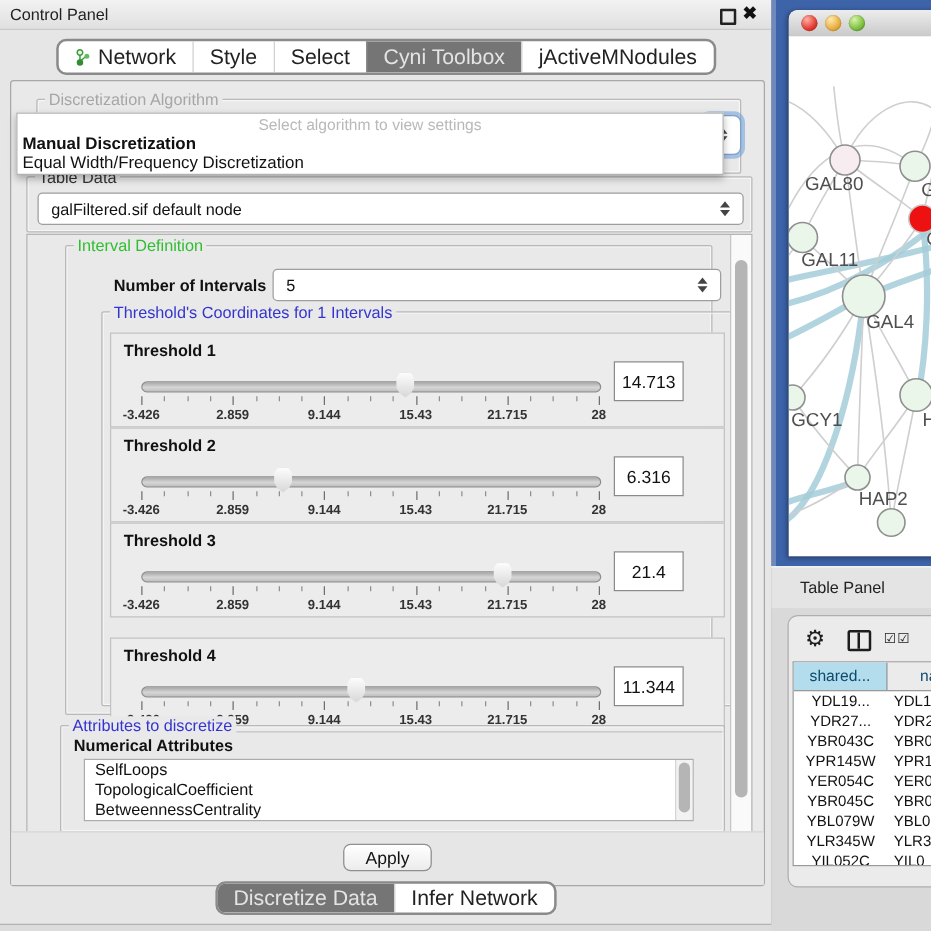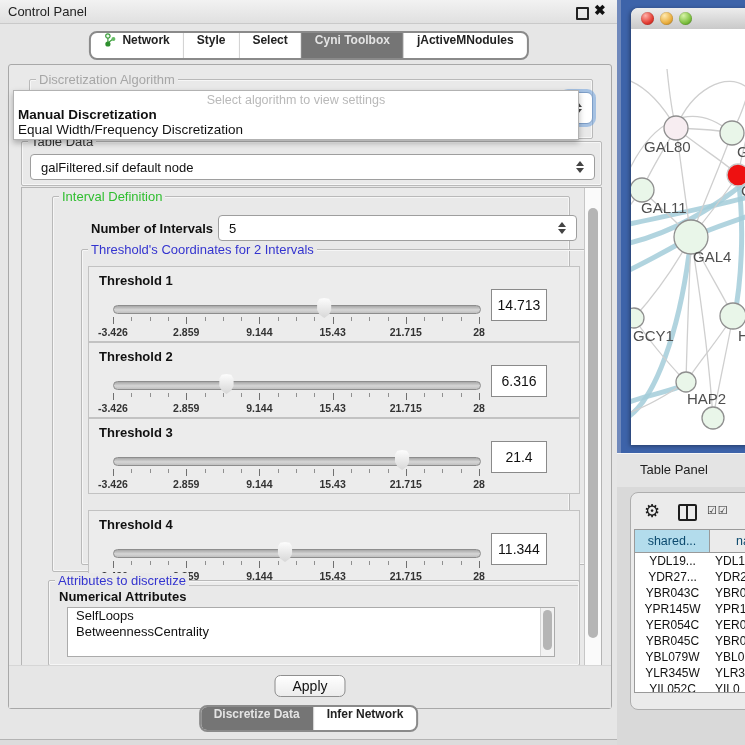--- a/index.html
+++ b/index.html
@@ -10,21 +10,21 @@
     border-right:1px solid #9f9f9f;border-bottom:1px solid #b3b3b3;}
   #cp-titlebar{position:absolute;left:0;top:0;width:100%;height:23px;
     background:linear-gradient(#f2f2f2,#e0e0e0);border-bottom:1px solid #c9c9c9;}
   #cp-title{position:absolute;left:8px;top:4px;font-size:13px;color:#222;}
   #float-btn{position:absolute;left:576px;top:7px;width:9px;height:9px;border:2px solid #222;border-radius:1px;cursor:default;}
   #close-btn{position:absolute;left:594px;top:2px;font-size:14px;font-weight:bold;color:#111;cursor:default;}
   .tabstrip{position:absolute;left:50%;transform:translateX(-50%);display:inline-flex;
     background:#fff;border:2px solid #8a8a8a;border-radius:8px;overflow:hidden;white-space:nowrap;}
   #top-tabstrip{top:31px;height:25px;}
   #bottom-tabstrip{top:705px;height:23px;}
-  .tab{display:flex;padding:0 13px;font-size:12px;font-weight:bold;color:#222;cursor:pointer;}
+  .tab{display:flex;align-items:center;padding:0 13px;font-size:17px;font-weight:normal;color:#222;cursor:pointer;}
   .tab + .tab{border-left:1px solid #d0d0d0;}
   .tab.selected{background:var(--selected-tab-bg);color:#e4e4e4;border-left-color:#8a8a8a;}
   .tab .neticon{margin-right:6px;}
   
   #outer-panel{position:absolute;left:8px;top:64px;width:602px;height:643px;
     background:#e9e9e9;border:1px solid #a8a8a8;border-radius:3px;}
   .groupbox{position:absolute;border:1px solid #b9b9b9;border-radius:2px;
     box-shadow:inset 0 0 0 1px #f6f6f6;}
   .grouptitle{position:absolute;top:-8px;left:6px;background:#e9e9e9;padding:0 3px;font-size:13px;}
   .t-dark{color:#333;}
@@ -174,21 +174,21 @@
 
         <div id="interval-group" class="groupbox">
           <span class="grouptitle t-green">Interval Definition</span>
           <span id="intervals-label">Number of Intervals</span>
           <div id="intervals-combo" class="combo">
             <span>5</span>
             <span class="spinner"></span>
           </div>
 
           <div id="thresholds-group" class="groupbox">
-            <span class="grouptitle t-blue">Threshold's Coordinates for 2 Intervals</span>
+            <span class="grouptitle t-blue">Threshold's Coordinates for 1 Intervals</span>
             <div id="threshold-rows">
                 <div class="threshold-box" style="top: 16px;">
                   <div class="th-label">Threshold 1</div>
                   <div class="slider-zone">
                     <div class="track"></div>
                     <div class="thumb" style="left: 57.7197%;"></div>
                     <div class="ticks">
                       <div class="tick major" style="left: 0%;"></div>
                       <div class="tick minor" style="left: 5%;"></div>
                       <div class="tick minor" style="left: 10%;"></div>
@@ -342,20 +342,21 @@
               </div>
           </div>
         </div>
 
         <div id="attributes-group" class="groupbox">
           <span class="grouptitle t-blue">Attributes to discretize</span>
           <span id="num-attr-label">Numerical Attributes</span>
           <div id="attr-list">
             <div id="attr-items">
                 <div class="attr-item">SelfLoops</div>
+                <div class="attr-item">TopologicalCoefficient</div>
                 <div class="attr-item">BetweennessCentrality</div>
               </div>
             <div id="attr-sb">
                 <div id="attr-sb-thumb"></div>
               </div>
           </div>
         </div>
 
         <div id="v-scrollbar">
           <div id="v-thumb"></div>

